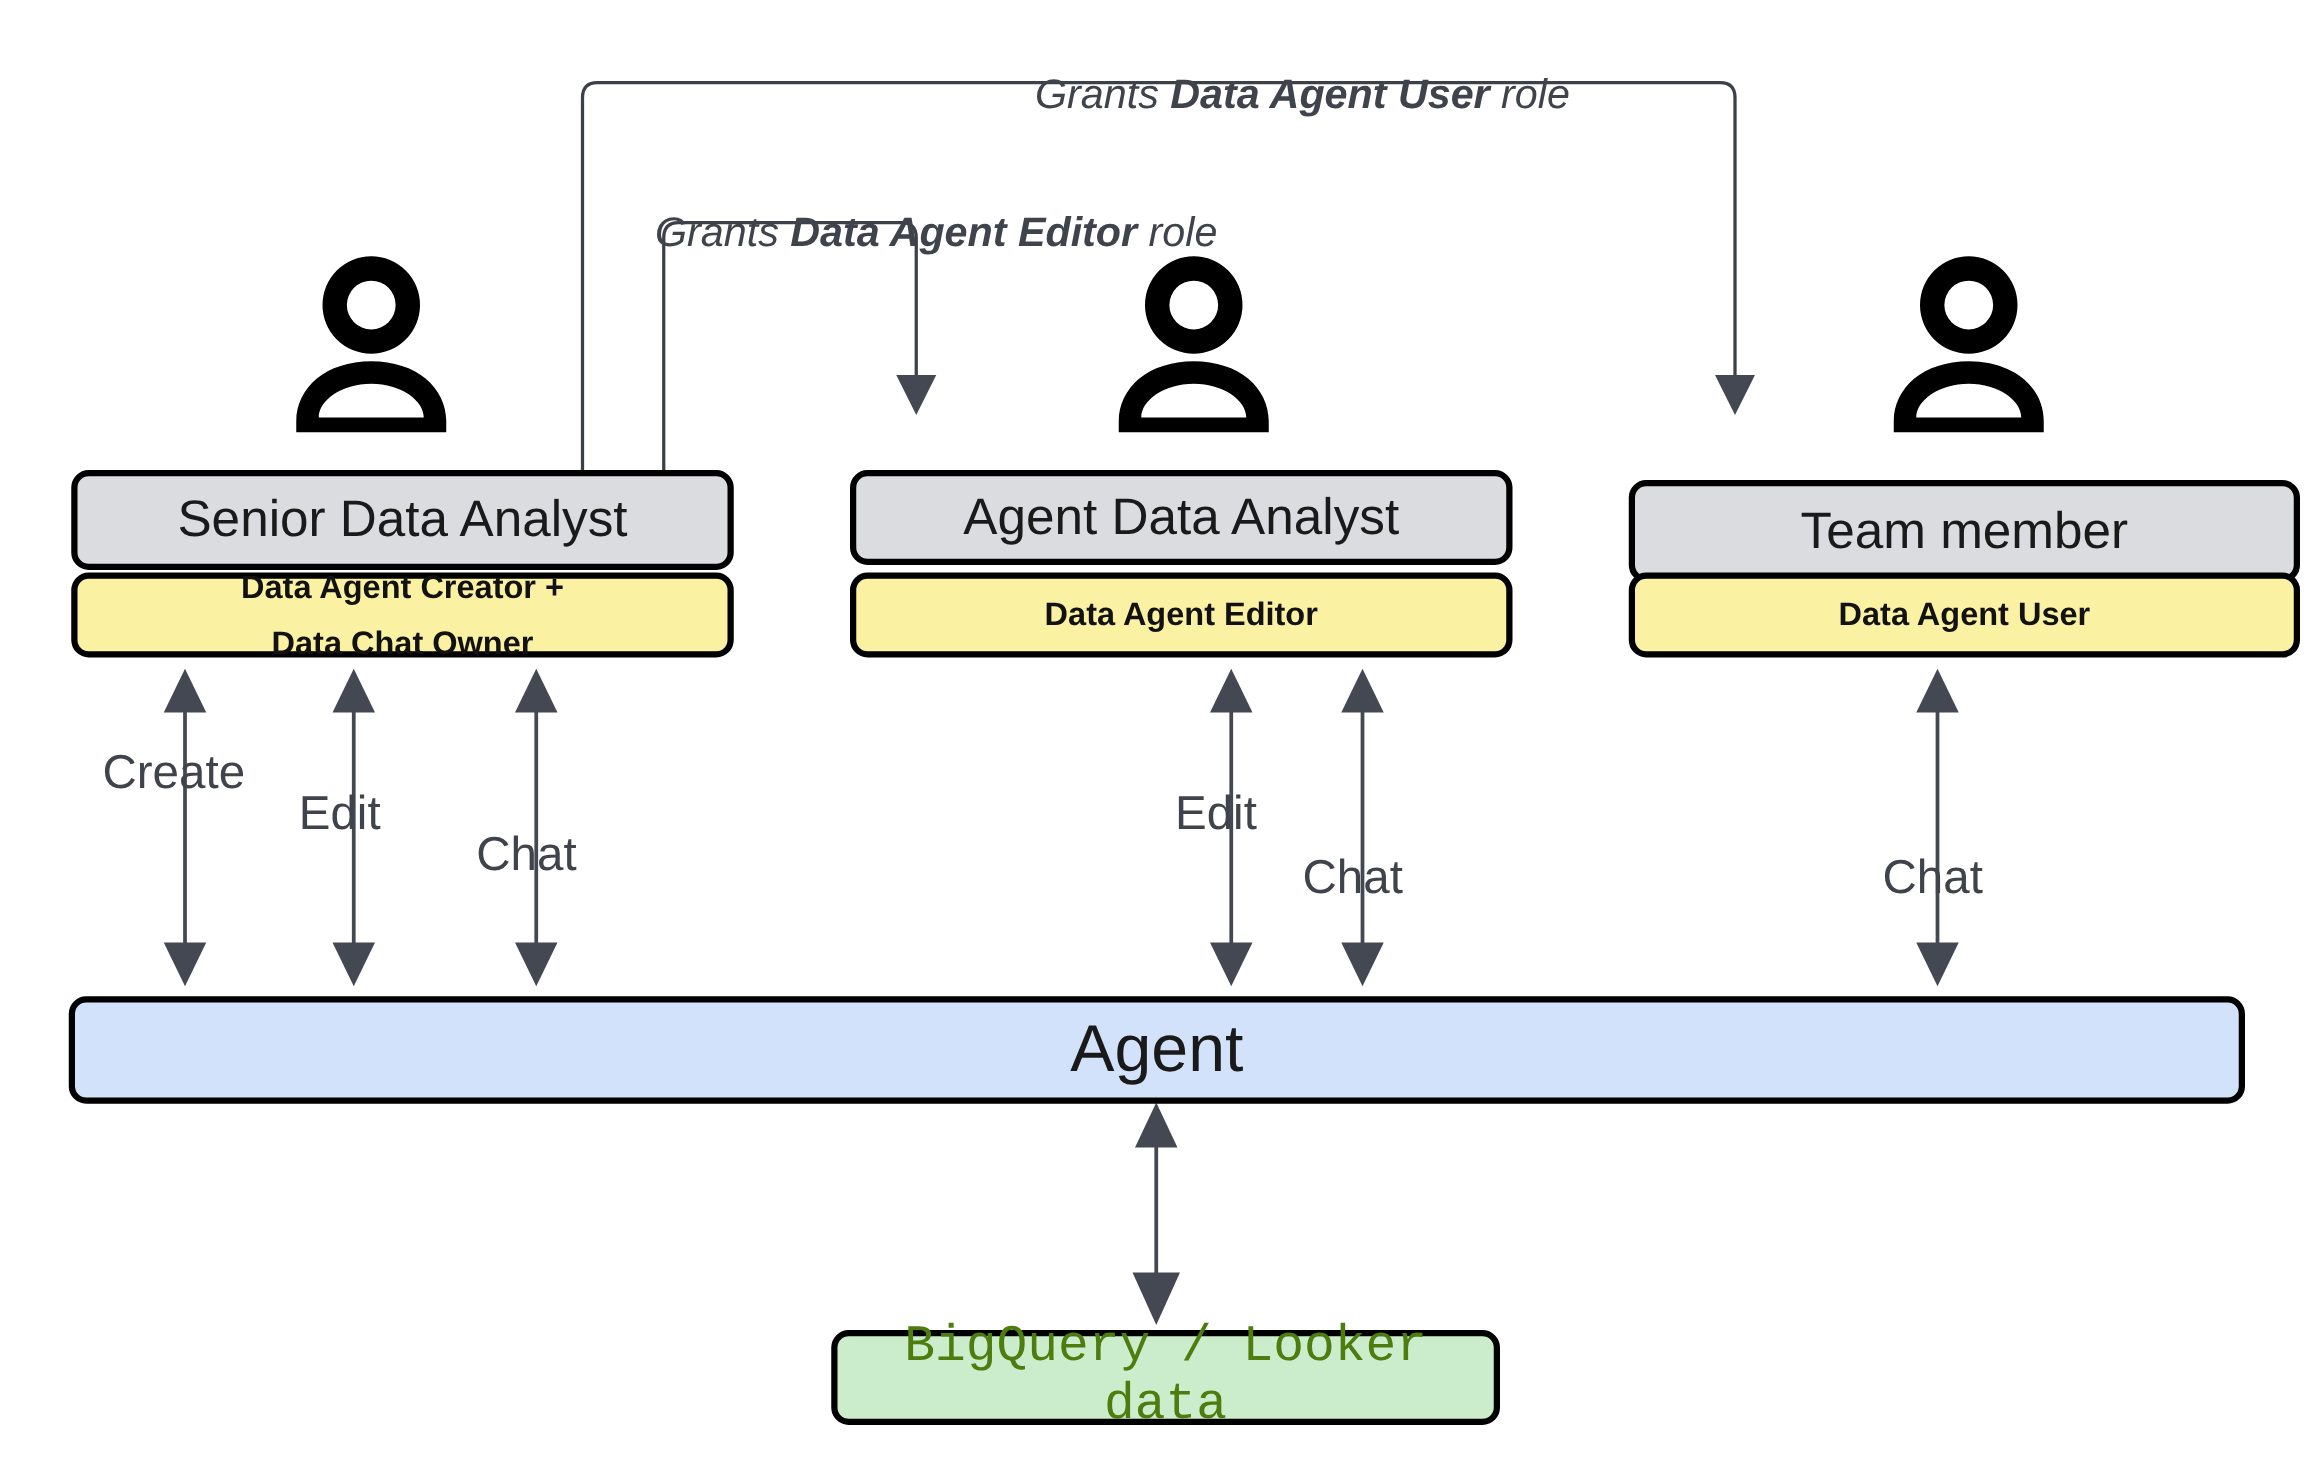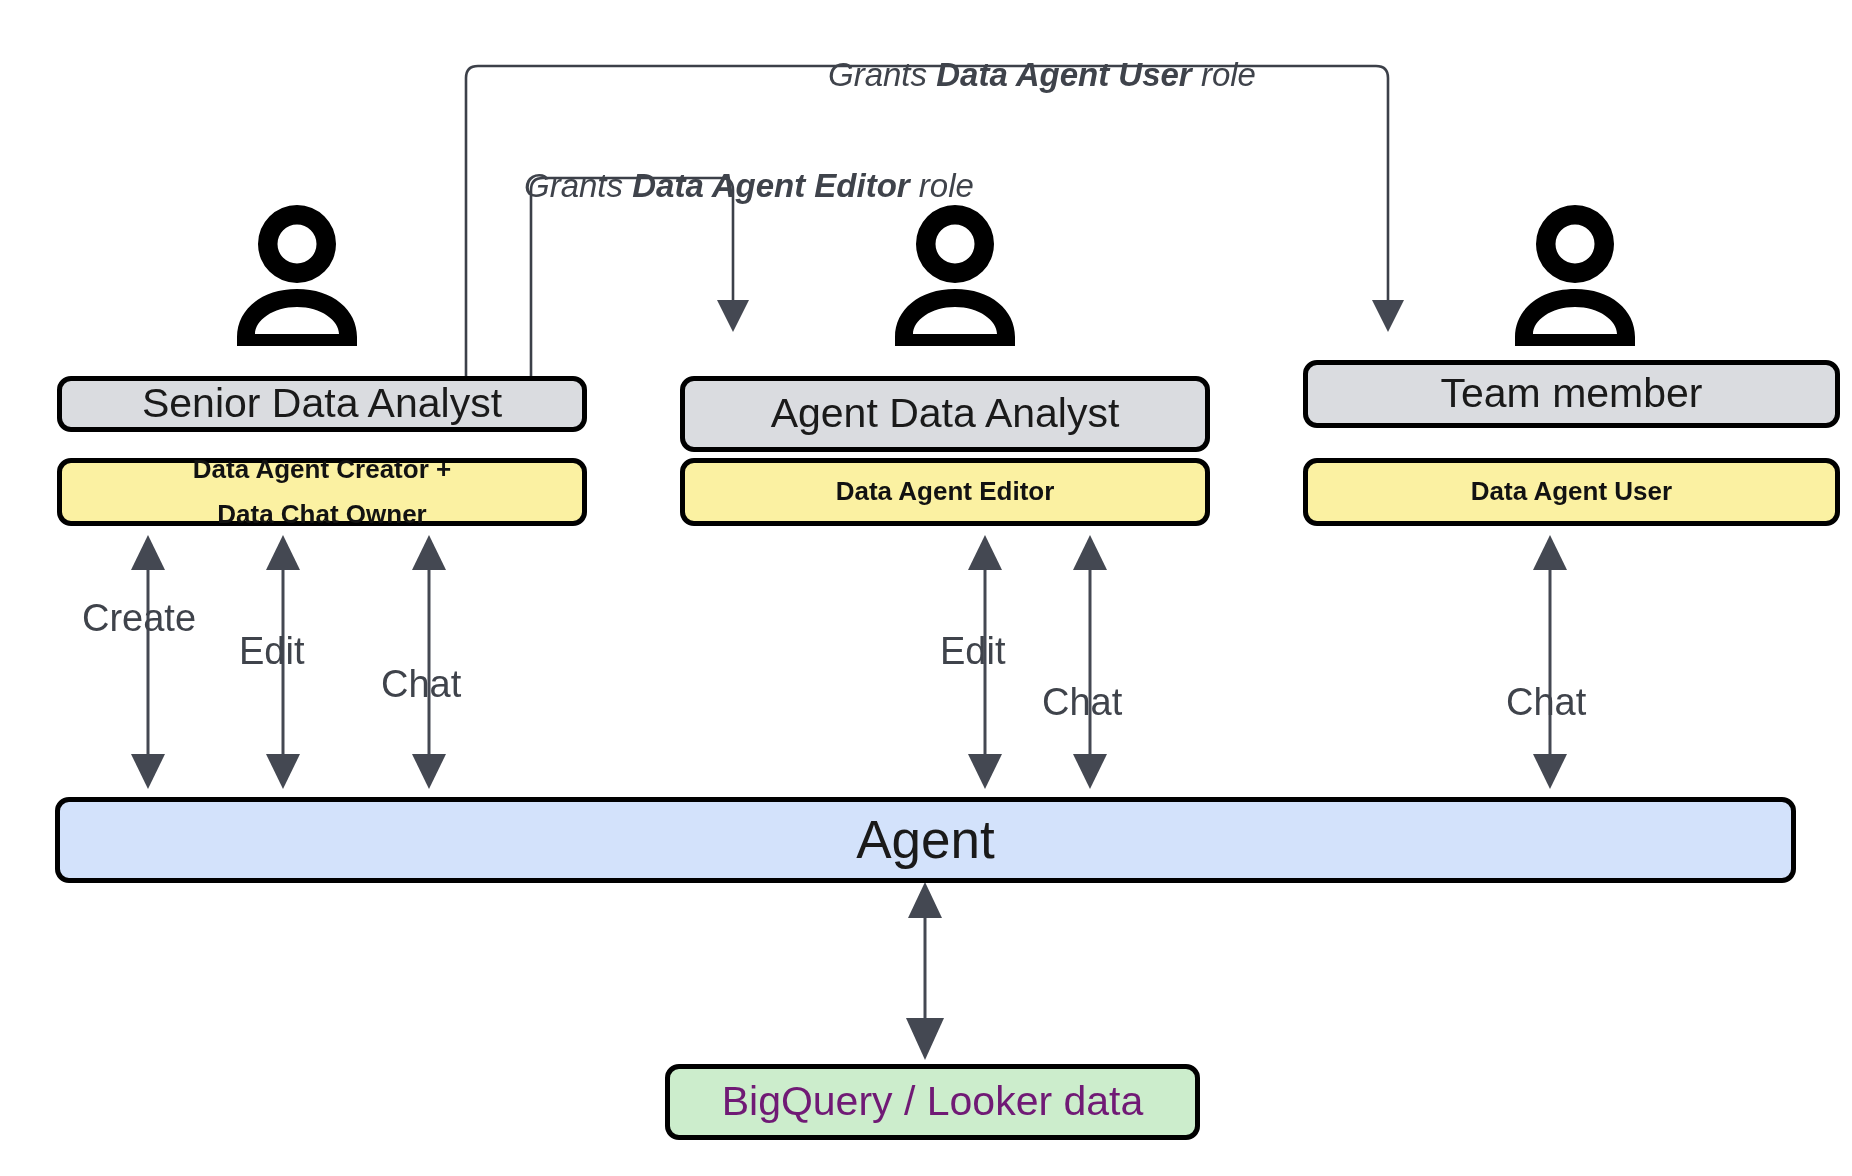--- a/index.html
+++ b/index.html
@@ -67,21 +67,22 @@
     color: #121212;
   }
   .agent-bar {
     background: #d3e2fb;
     font-size: 53px;
     color: #1a1a1a;
   }
   .data-bar {
     background: #ccedcc;
     font-size: 41px;
-    color: #701a75;
+    color: #4d7c0f;
+    font-family: Liberation Mono, monospace;
   }
   .edge-label {
     position: absolute;
     font-size: 38px;
     color: #3f434b;
     white-space: nowrap;
   }
   .grant-label {
     position: absolute;
     font-size: 33px;
@@ -168,36 +169,36 @@
   </svg>
 
   <div class="grant-label" style="left:828px; top:22px;">
     <span>Grants </span><b>Data Agent User</b><span> role</span>
   </div>
 
   <div class="grant-label" style="left:524px; top:133px;">
     <span>Grants </span><b>Data Agent Editor</b><span> role</span>
   </div>
 
-  <div class="nodebox role-title" style="left:57px; top:376px; width:530px; height:56px;">
+  <div class="nodebox role-title" style="left:57px; top:376px; width:530px; height:80px;">
     <span>Senior Data Analyst</span>
   </div>
   <div class="nodebox role-badge" style="left:57px; top:458px; width:530px; height:68px; flex-direction:column;gap:15px;">
     <span>Data Agent Creator +</span>
     <span>Data Chat Owner</span>
   </div>
 
   <div class="nodebox role-title" style="left:680px; top:376px; width:530px; height:76px;">
     <span>Agent Data Analyst</span>
   </div>
   <div class="nodebox role-badge" style="left:680px; top:458px; width:530px; height:68px;">
     <span>Data Agent Editor</span>
   </div>
 
-  <div class="nodebox role-title" style="left:1303px; top:360px; width:537px; height:68px;">
+  <div class="nodebox role-title" style="left:1303px; top:384px; width:537px; height:82px;">
     <span>Team member</span>
   </div>
   <div class="nodebox role-badge" style="left:1303px; top:458px; width:537px; height:68px;">
     <span>Data Agent User</span>
   </div>
 
   <div class="edge-label" style="left:82px; top:597px;"><span>Create</span></div>
   <div class="edge-label" style="left:239px; top:630px;"><span>Edit</span></div>
   <div class="edge-label" style="left:381px; top:663px;"><span>Chat</span></div>
 

